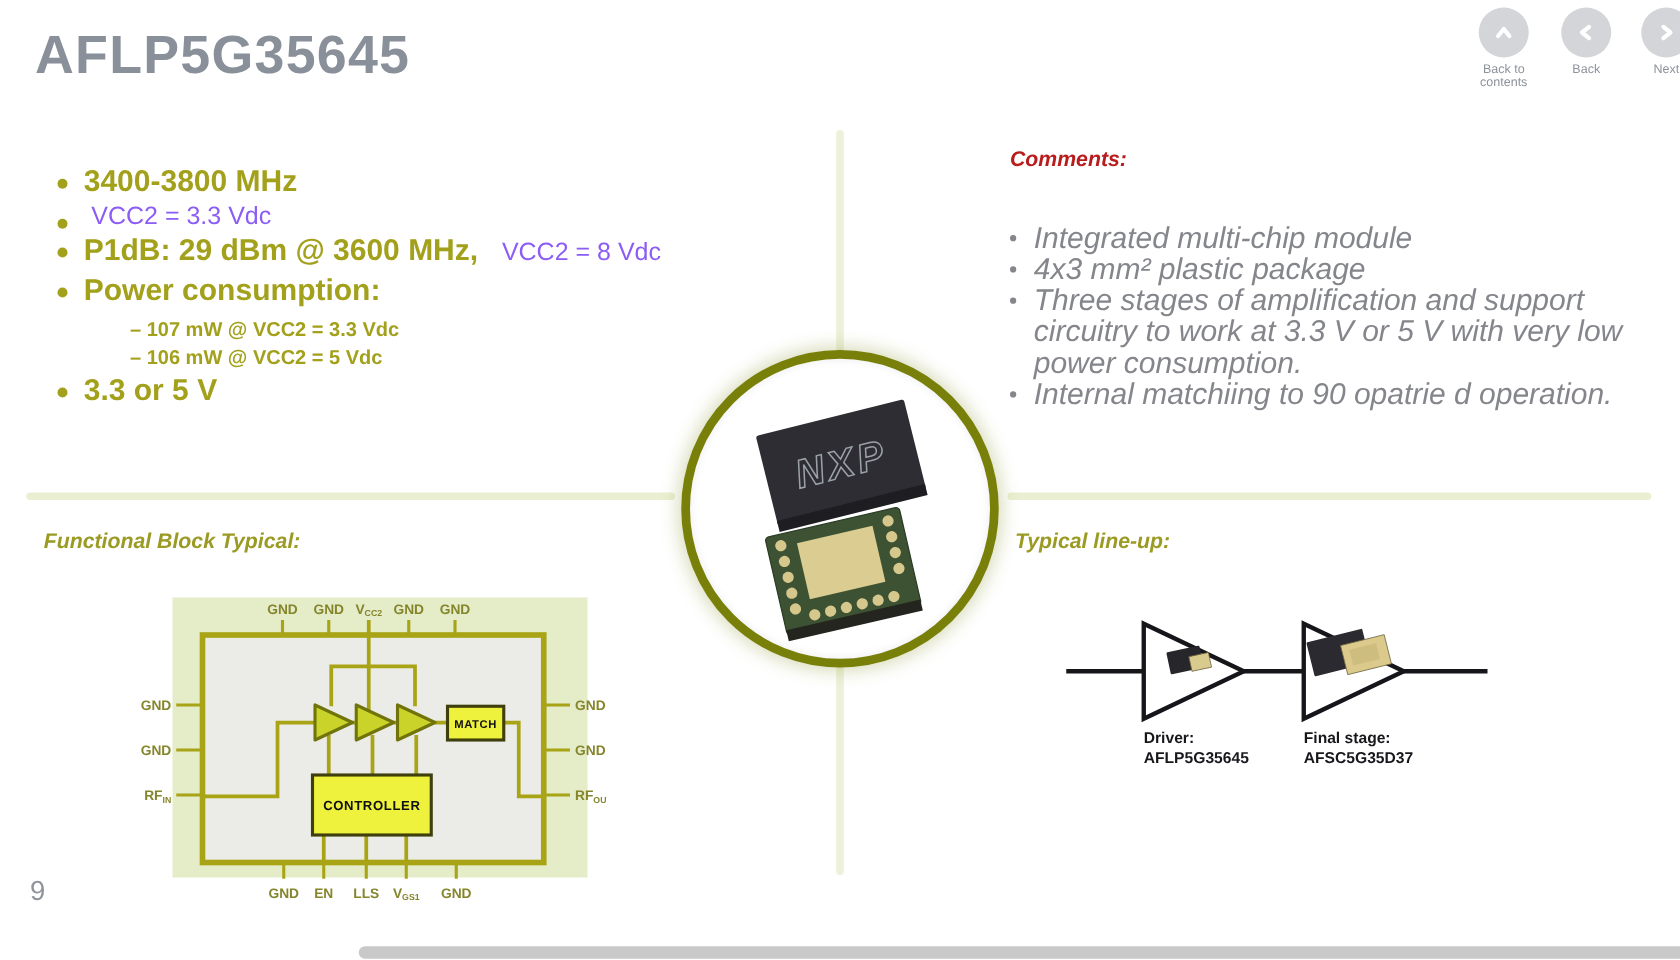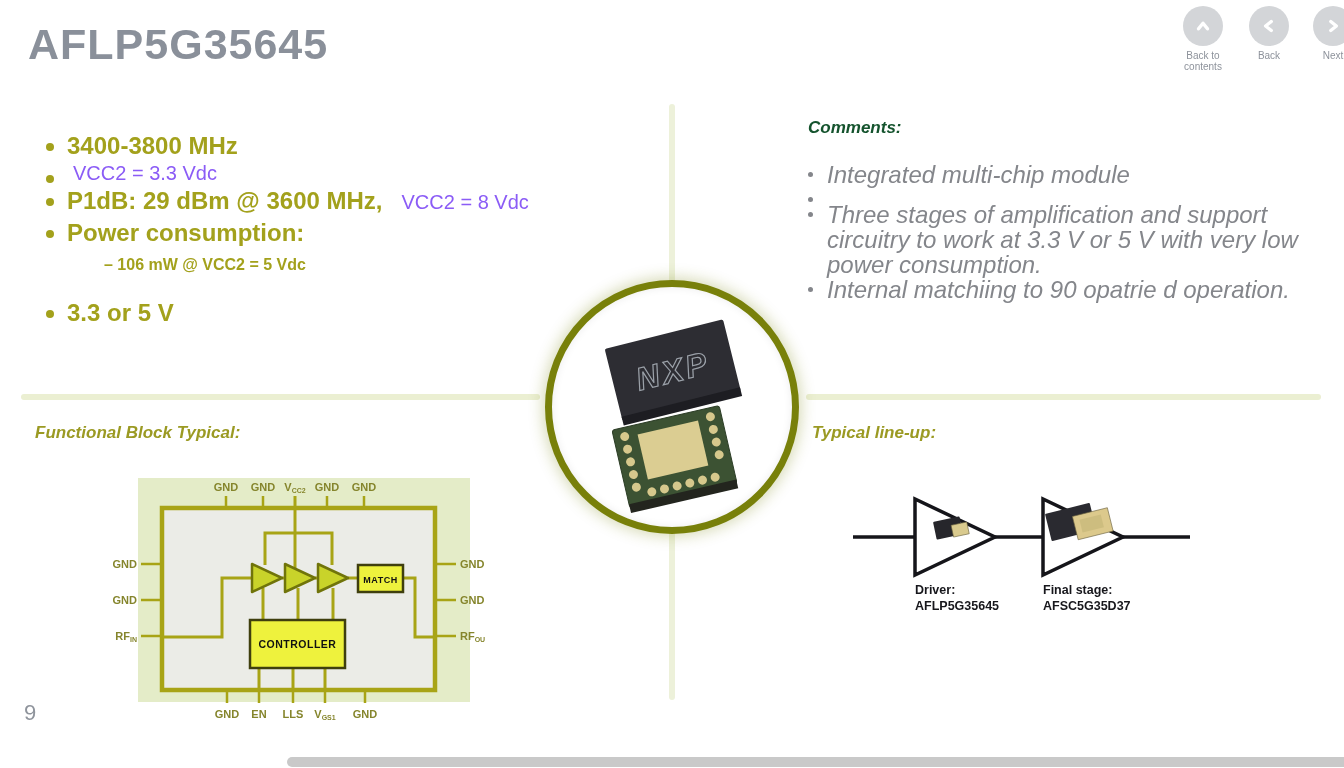--- a/index.html
+++ b/index.html
@@ -41,22 +41,22 @@
     flex:0 0 8px;align-self:flex-start;margin-top:13px;
   }
   .spec-main{font-size:24px;line-height:32px;font-weight:bold;color:#a3a11c;white-space:nowrap;}
   .spec-suffix{font-size:20px;font-weight:normal;color:#8b5cf6;margin-left:6px;white-space:nowrap;}
   .spec-subs{margin-left:62px;}
   .spec-sub{font-size:16px;line-height:21.5px;font-weight:bold;color:#a3a11c;white-space:nowrap;}
 
   
   .comments{left:808px;top:118px;width:512px;}
   .comments-heading{
-    font-size:17px;font-weight:bold;font-style:italic;color:#14532d;
-    margin-bottom:24px;
+    font-size:17px;font-weight:bold;font-style:italic;color:#b91c1c;
+    margin-bottom:40px;
   }
   .comments ul{list-style:none;margin:0;padding:0;}
   .comments li{display:flex;gap:14px;align-items:flex-start;}
   .comments .dot{
     width:5px;height:5px;border-radius:50%;background:#84868b;
     flex:0 0 5px;margin-top:10px;
   }
   .comment-text{
     font-size:24px;line-height:25px;font-style:italic;color:#84868b;
   }
@@ -139,38 +139,40 @@
     <span class="dot"></span>
     <span class="spec-main">P1dB: 29 dBm @ 3600 MHz,</span>
     <span class="spec-suffix">VCC2 = 8 Vdc</span>
   </li>
   <li>
     <span class="dot"></span>
     <span class="spec-main">Power consumption:</span>
   </li>
 </ul>
 <div class="abs spec-subs" style="left:42px;top:254px;">
+  <div class="spec-sub">– 107 mW @ VCC2 = 3.3 Vdc</div>
   <div class="spec-sub">– 106 mW @ VCC2 = 5 Vdc</div>
 </div>
 <ul class="abs specs" style="top:293px;">
   <li>
     <span class="dot"></span>
     <span class="spec-main">3.3 or 5 V</span>
   </li>
 </ul>
 
 <div class="abs comments">
   <div class="comments-heading">Comments:</div>
   <ul>
     <li>
       <span class="dot"></span>
       <span class="comment-text">Integrated multi-chip module</span>
     </li>
     <li>
       <span class="dot"></span>
+      <span class="comment-text">4x3 mm² plastic package</span>
     </li>
     <li>
       <span class="dot"></span>
       <span class="comment-text">Three stages of amplification and support circuitry to work at 3.3 V or 5 V with very low power consumption.</span>
     </li>
     <li>
       <span class="dot"></span>
       <span class="comment-text">Internal matchiing to 90 opatrie d operation.</span>
     </li>
   </ul>

